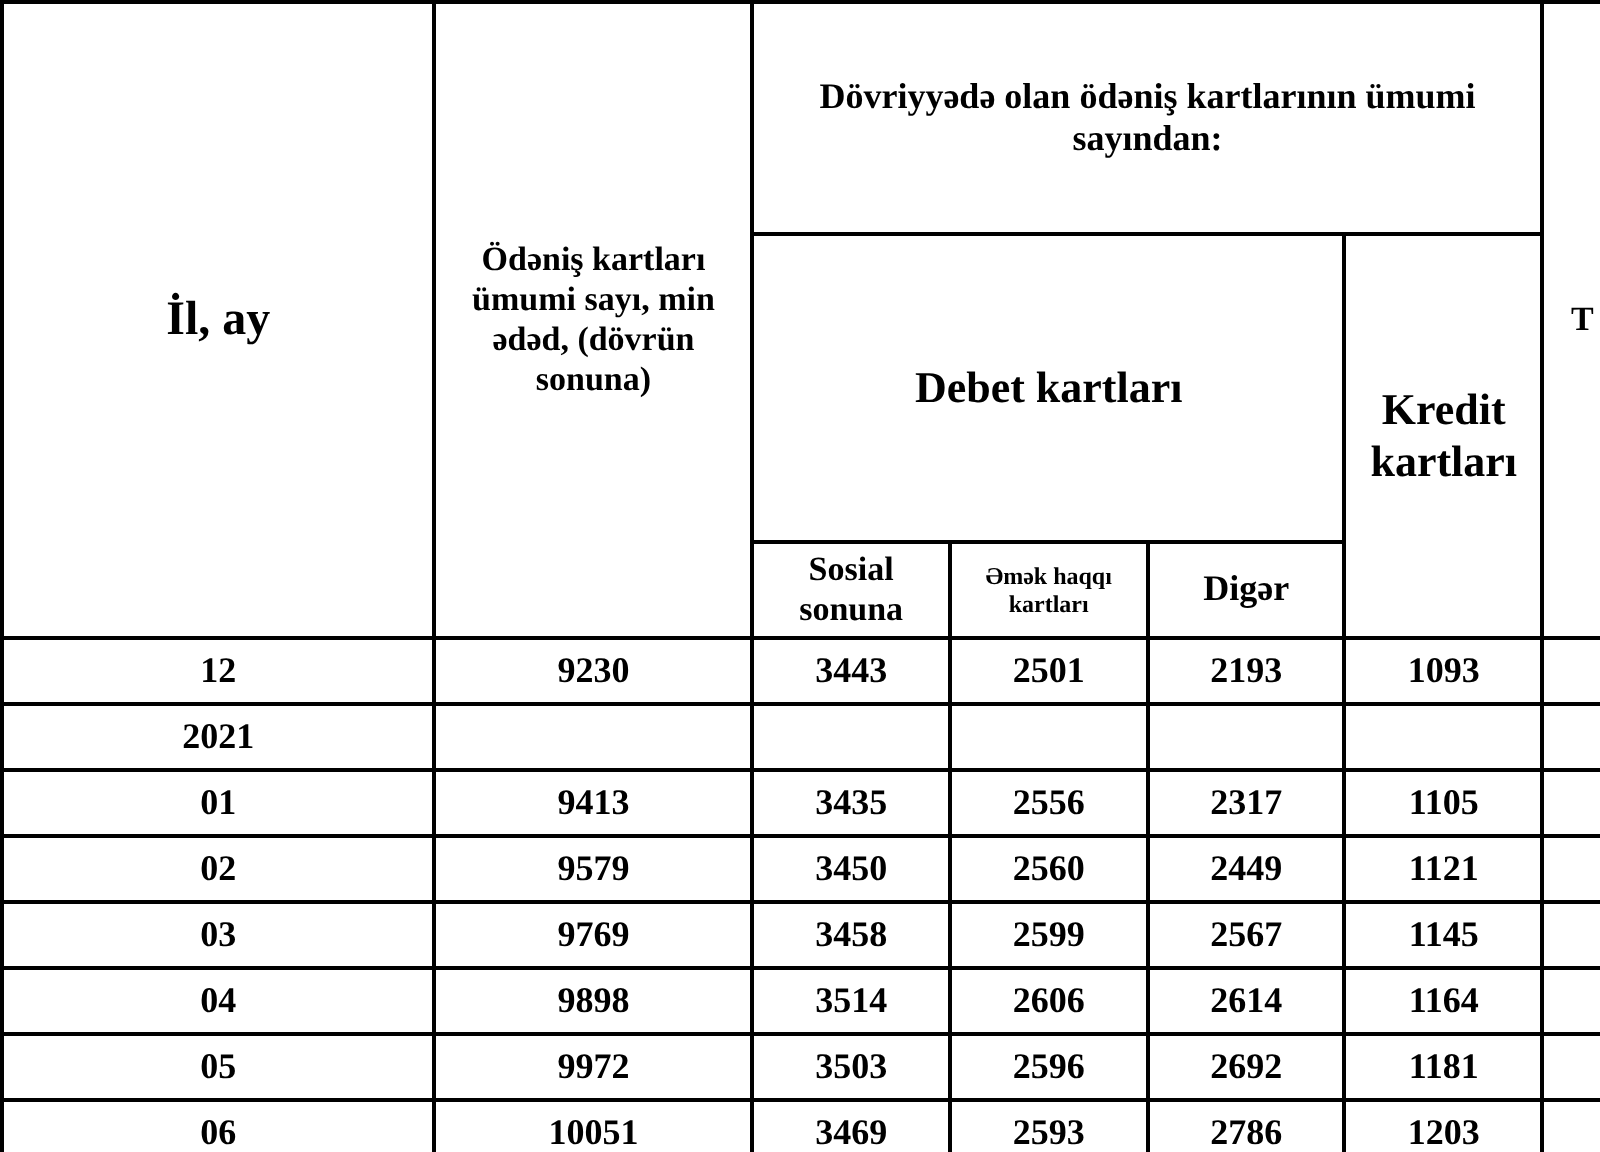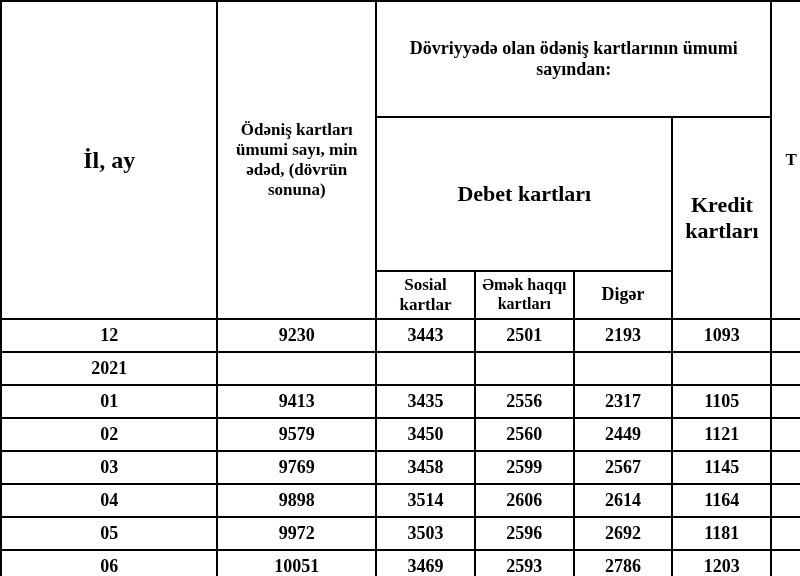--- a/index.html
+++ b/index.html
@@ -39,21 +39,21 @@
     font-weight: bold;
     font-size: 17px;
     line-height: 1.18;
     padding: 3px 4px;
   }
   th.h-il-ay { width: 186px; height: 310px; font-size: 24px; }
   th.h-total { width: 134px; font-size: 17px; }
   th.h-group { width: 348px; font-size: 18px; height: 108px; border-radius: 23px; }
   th.h-debet { font-size: 22px; height: 44px; }
   th.h-sosial { width: 114px; font-size: 17px; }
-  th.h-emek   { width: 118px; font-size: 16px; }
+  th.h-emek   { width: 118px; font-size: 12px; }
   th.h-diger  { width: 116px; font-size: 18px; }
   th.h-kredit { width: 116px; font-size: 22px; }
   th.h-right  { width: 26px; font-size: 17px; }
 
   
   tbody td {
     font-size: 18px;
     font-weight: bold;
     padding: 1px 2px;
     height: 29px;
@@ -76,21 +76,21 @@
         <th class="h-il-ay" rowspan="3">İl, ay</th>
         <th class="h-total" rowspan="3">Ödəniş kartları ümumi sayı, min ədəd, (dövrün sonuna)</th>
         <th class="h-group" colspan="4">Dövriyyədə olan ödəniş kartlarının ümumi sayından:</th>
         <th class="h-right" rowspan="3">T</th>
       </tr>
       <tr>
         <th class="h-debet" colspan="3">Debet kartları</th>
         <th class="h-kredit" rowspan="2">Kredit kartları</th>
       </tr>
       <tr>
-        <th class="h-sosial">Sosial kartlar</th>
+        <th class="h-sosial">Sosial sonuna</th>
         <th class="h-emek">Əmək haqqı kartları</th>
         <th class="h-diger">Digər</th>
       </tr>
     </thead>
     <tbody>
       <tr class="first-row">
         <td class="label">12</td>
         <td>9230</td>
         <td>3443</td>
         <td>2501</td>

